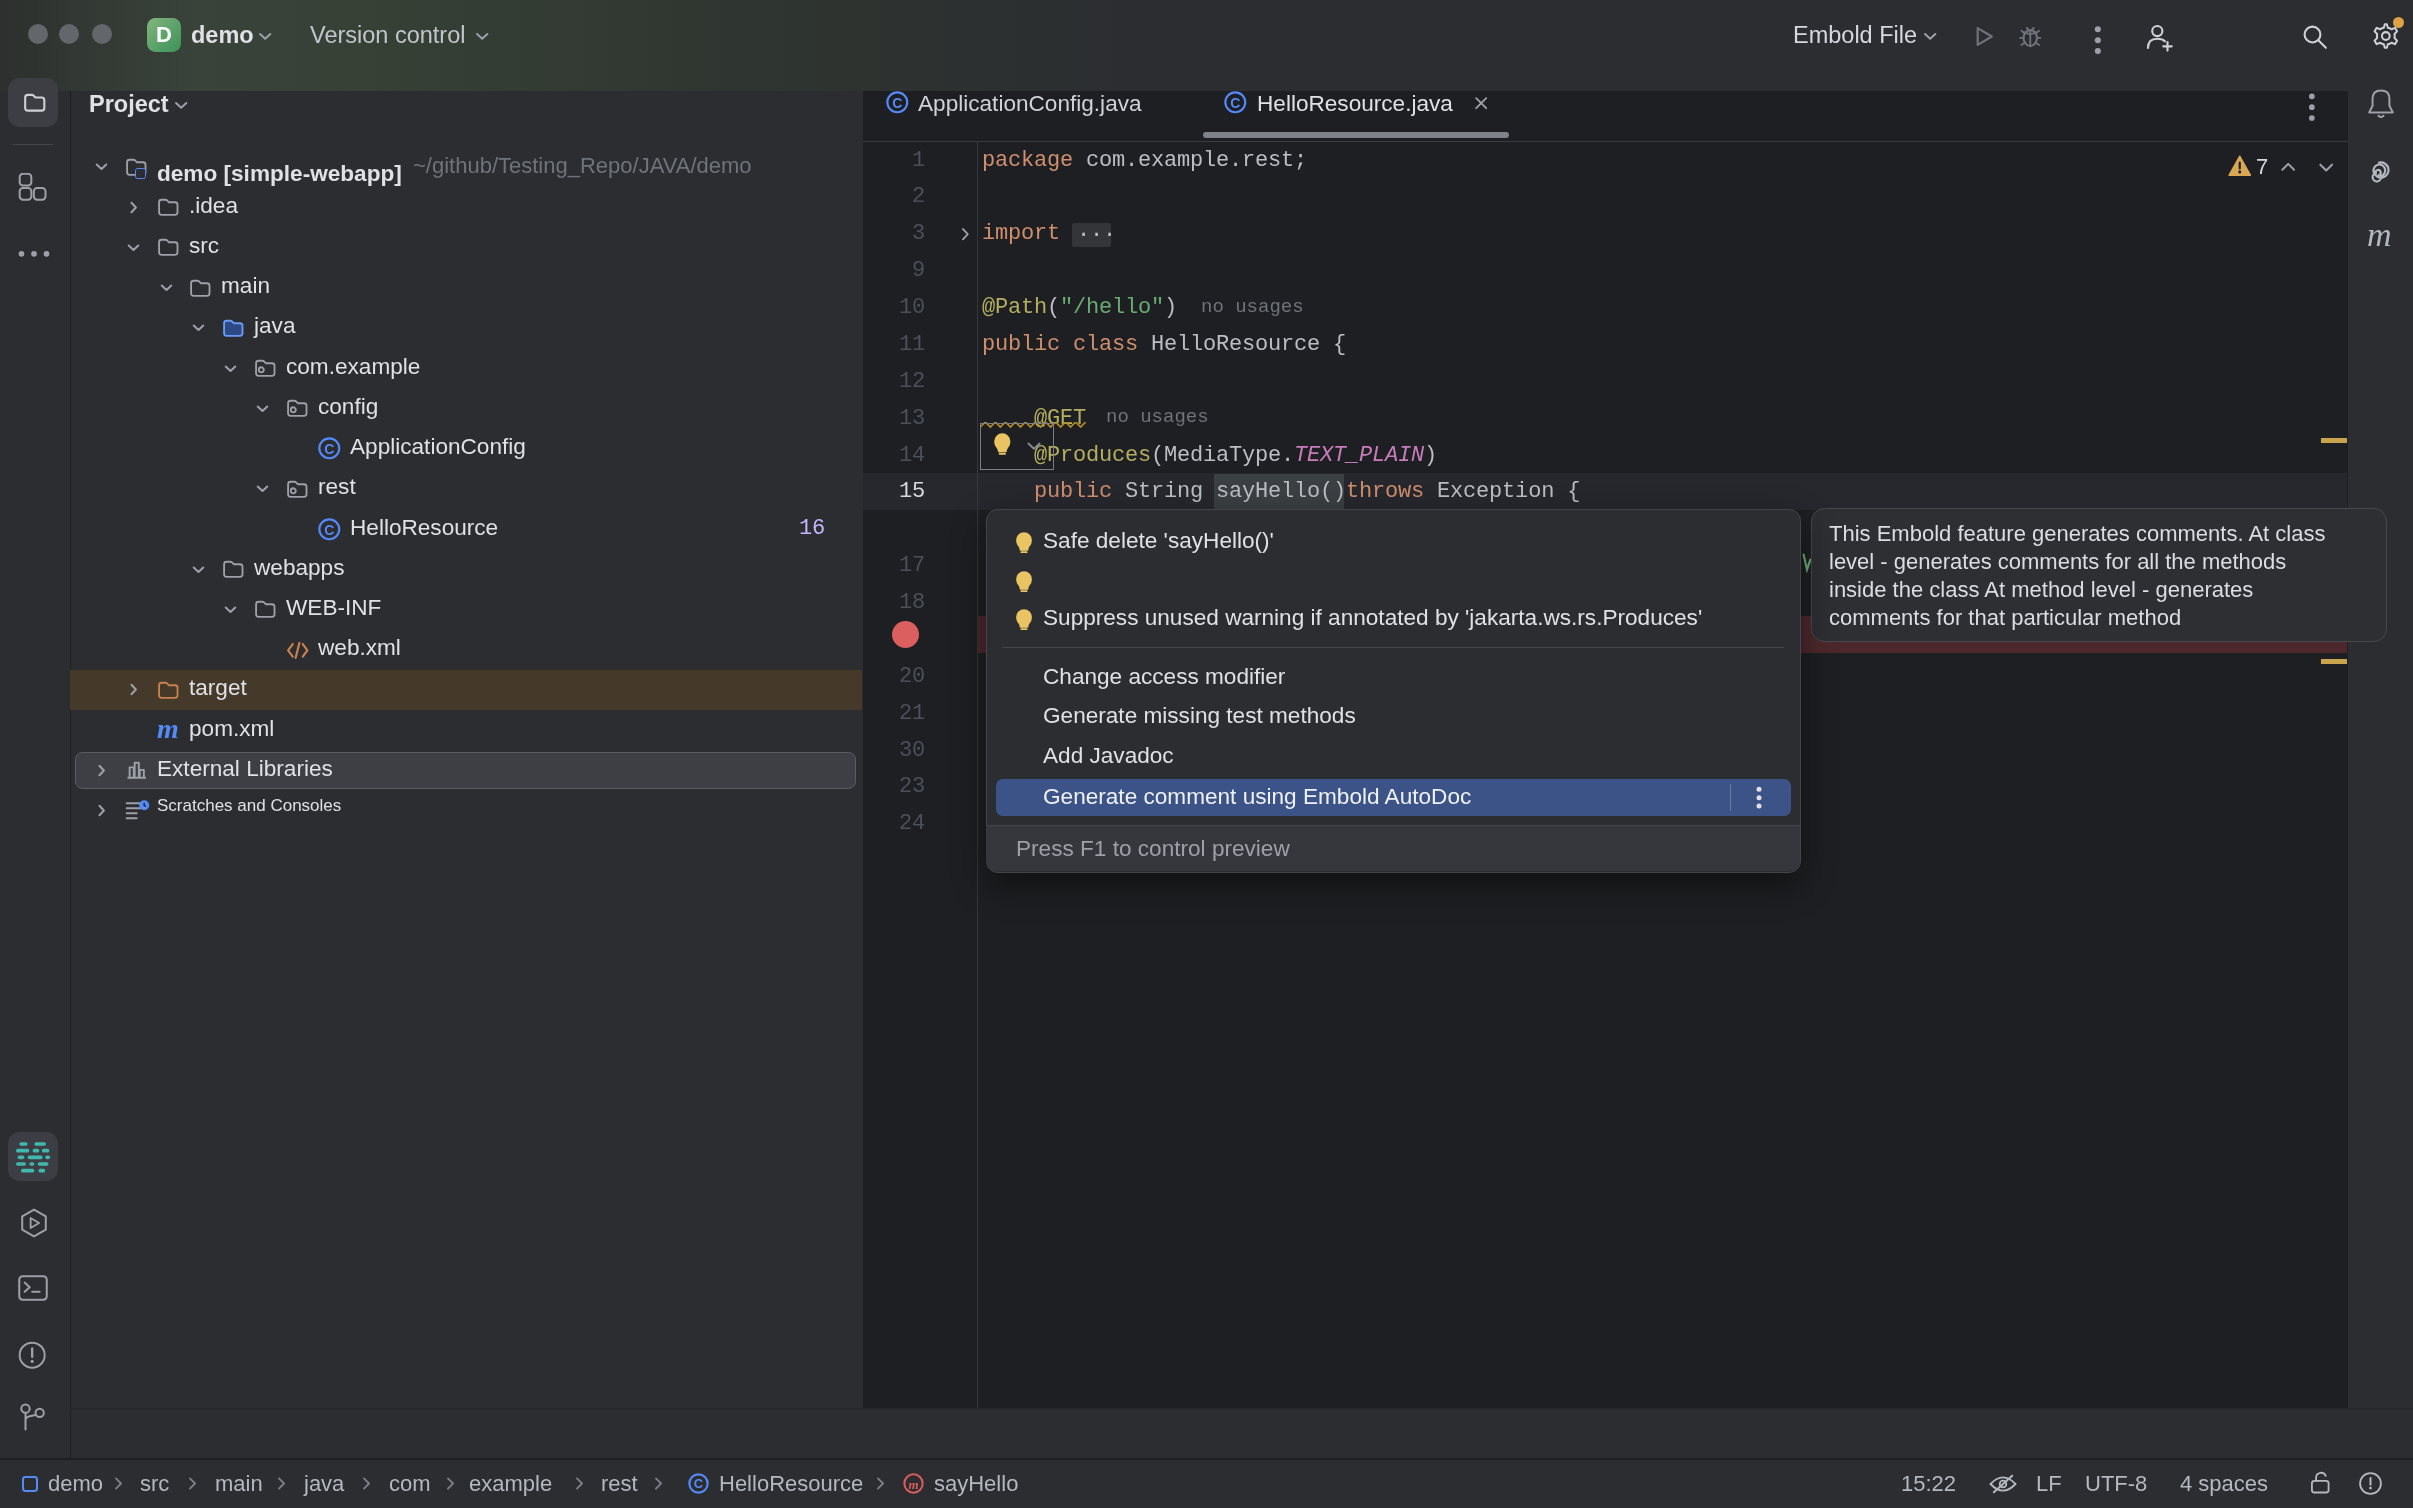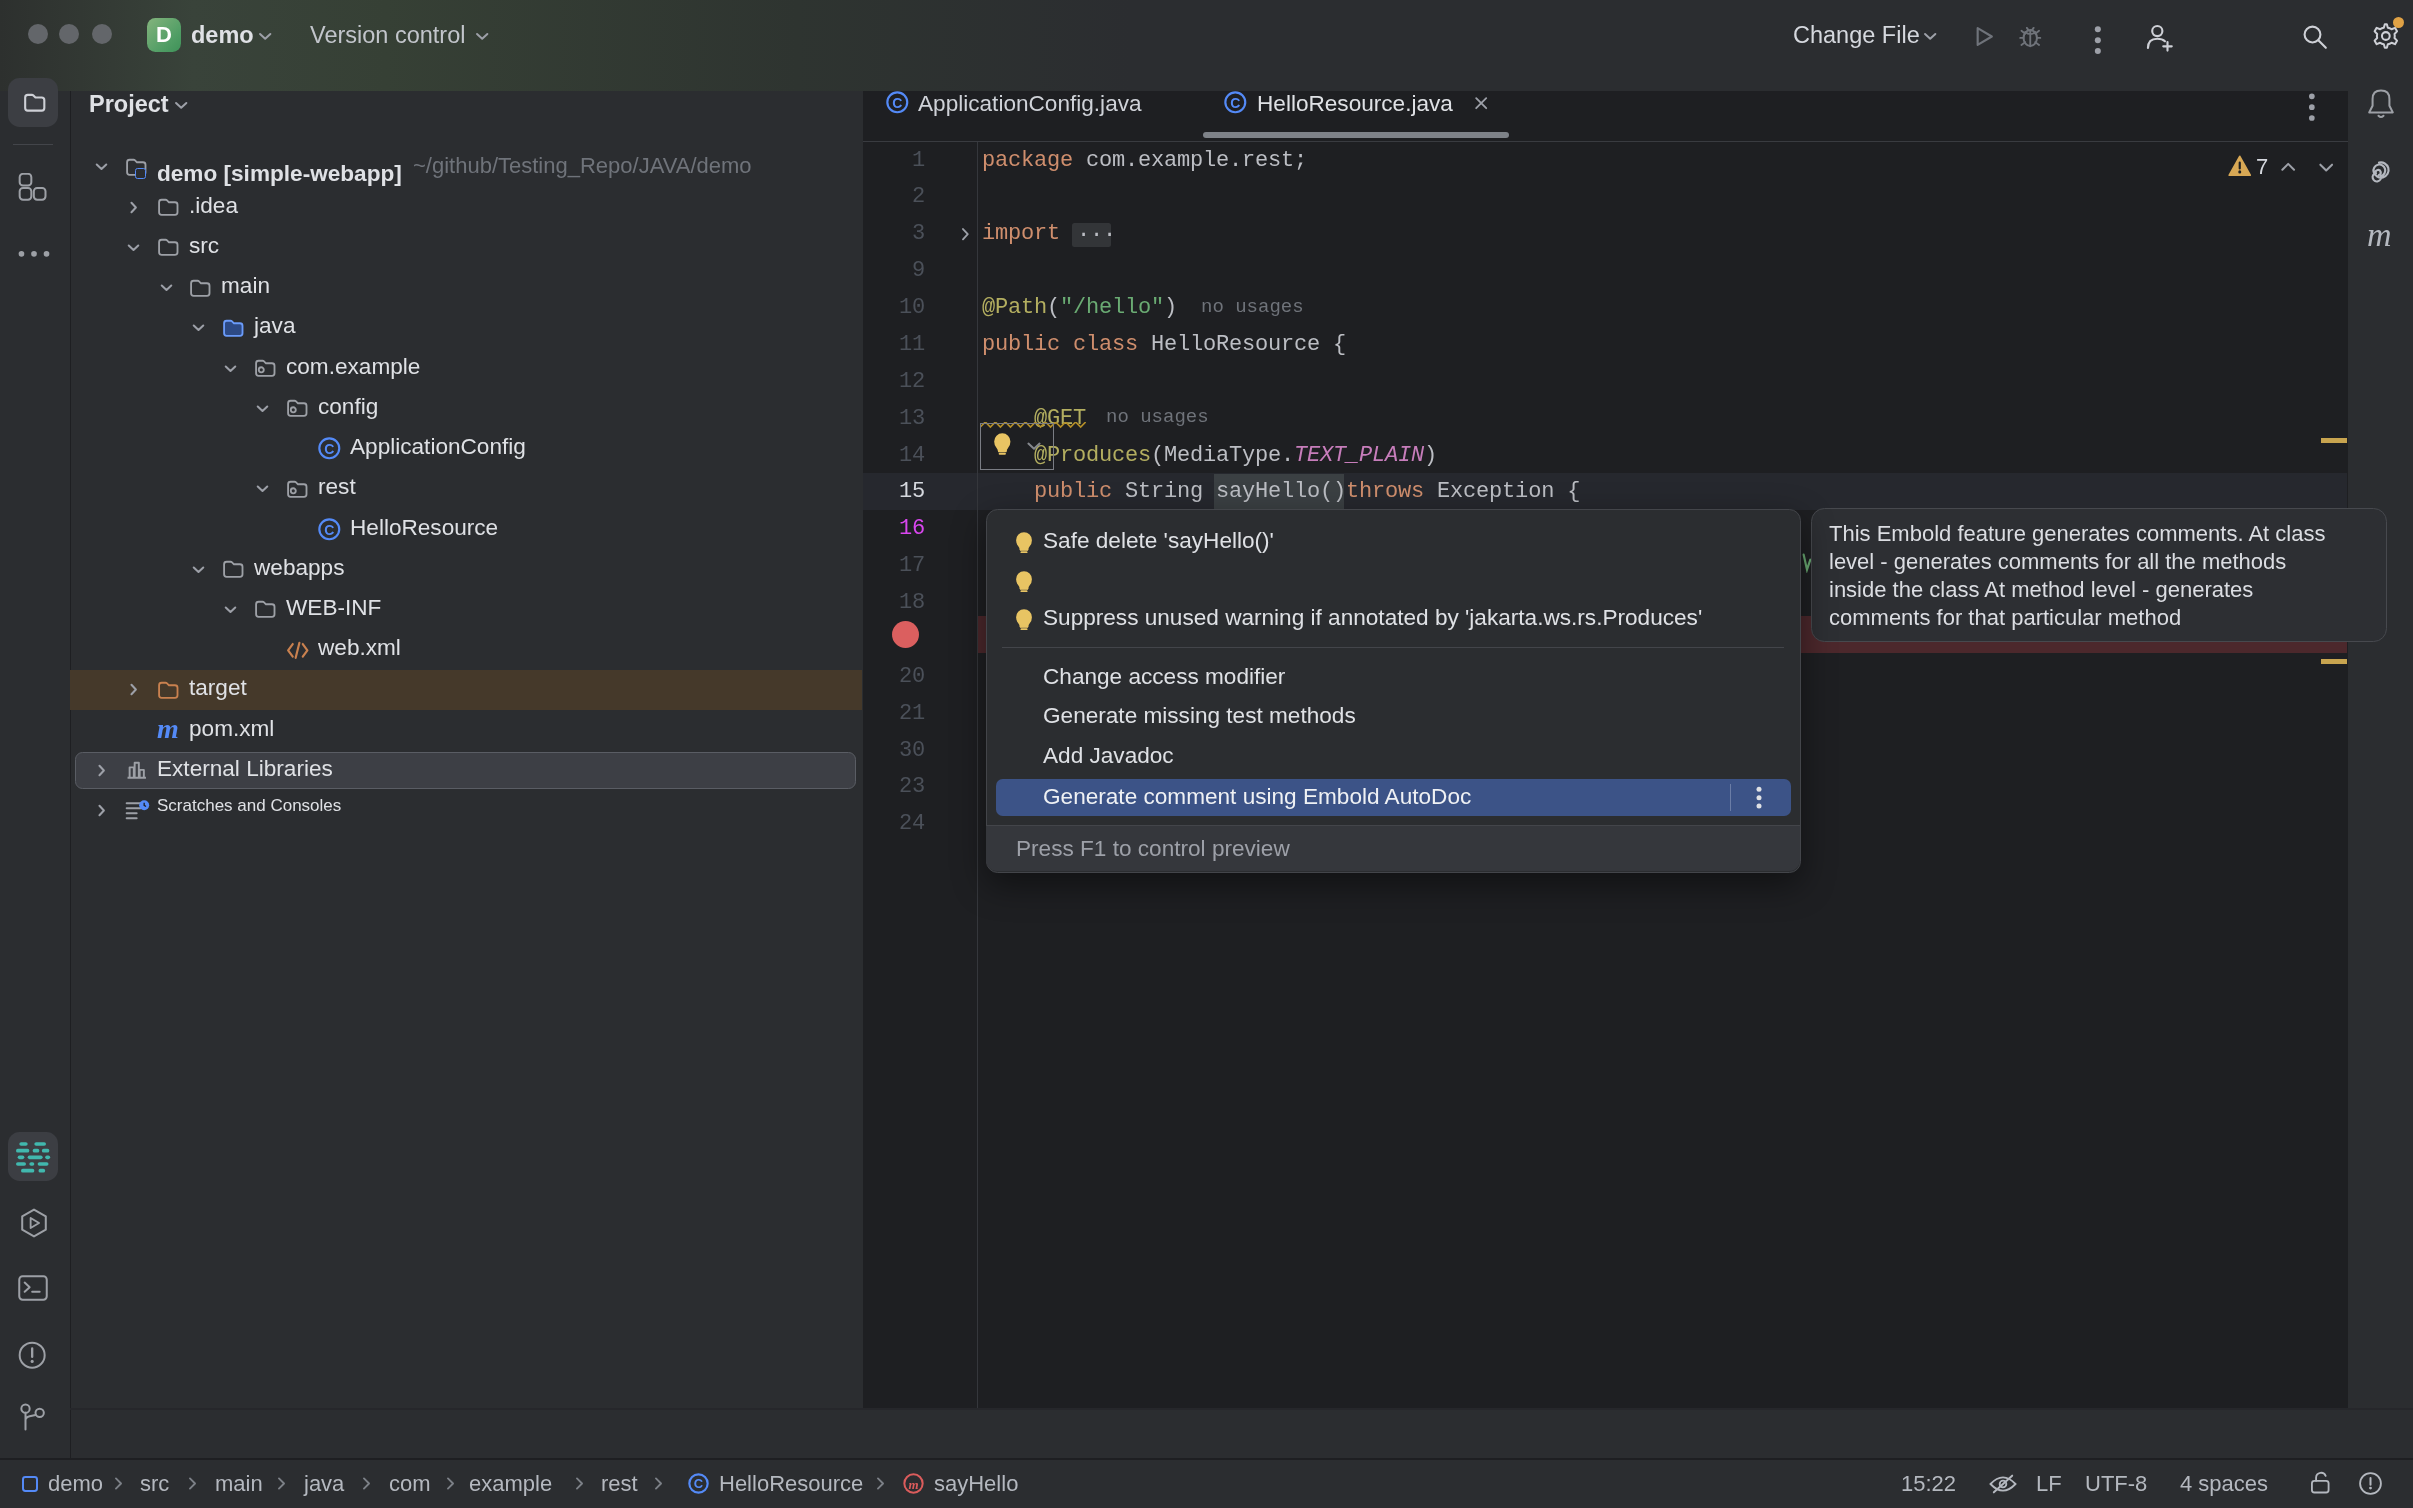--- a/index.html
+++ b/index.html
@@ -13,21 +13,21 @@
 <div class="abs" style="left:92px;top:23.5px;width:20px;height:20px;border-radius:50%;background:#63666a"></div>
 <div class="abs" style="left:147px;top:18.4px;width:34px;height:34px;border-radius:8.4px;background:linear-gradient(135deg,#84b47d 0%,#4f9d64 70%,#3f9259 100%);color:#fff;font-size:22px;font-weight:bold;text-align:center;line-height:34px">D</div>
 <div class="r" style="left:191px;top:22px;font-size:23.5px;color:#dfe1e5;font-weight:600">demo</div>
 <svg style="position:absolute;left:256px;top:27px;" width="18.4" height="18.4" viewBox="0 0 22 22" fill="none">
         <polyline points="4.84,8.36 11.0,14.08 17.16,8.36" stroke="#9da0a8" stroke-width="2.4" stroke-linecap="round" stroke-linejoin="round"></polyline>
       </svg>
 <div class="r" style="left:310px;top:22px;font-size:23.5px;color:#c2c5cb">Version control</div>
 <svg style="position:absolute;left:473px;top:27px;" width="18.4" height="18.4" viewBox="0 0 22 22" fill="none">
         <polyline points="4.84,8.36 11.0,14.08 17.16,8.36" stroke="#9da0a8" stroke-width="2.4" stroke-linecap="round" stroke-linejoin="round"></polyline>
       </svg>
-<div class="r" style="left:1793px;top:22px;font-size:23.5px;color:#d5d8de">Change File</div>
+<div class="r" style="left:1793px;top:22px;font-size:23.5px;color:#d5d8de">Embold File</div>
 <svg style="position:absolute;left:1921px;top:27px;" width="18.4" height="18.4" viewBox="0 0 22 22" fill="none">
         <polyline points="4.84,8.36 11.0,14.08 17.16,8.36" stroke="#9da0a8" stroke-width="2.4" stroke-linecap="round" stroke-linejoin="round"></polyline>
       </svg>
 <svg style="position:absolute;left:1971px;top:23.5px;" width="25" height="25" viewBox="0 0 30 30" fill="none">
         <path d="M8 5 L25 15 L8 25 Z" stroke="#6f737a" stroke-width="2.6" stroke-linejoin="round"></path>
       </svg>
 <svg style="position:absolute;left:2016px;top:22px;" width="28.5" height="28.5" viewBox="0 0 34 34" fill="none">
         <ellipse cx="17" cy="19" rx="8" ry="9.5" stroke="#6f737a" stroke-width="2.4"></ellipse>
         <path d="M11 12 q6 5 12 0 M17 10 v19 M5 19 h4 M25 19 h4 M6.5 10.5 l4.5 3.5 M27.5 10.5 L23 14 M6.5 27.5 L11 24 M27.5 27.5 L23 24 M13 7 l2 3 M21 7 l-2 3" stroke="#6f737a" stroke-width="2.2" stroke-linecap="round"></path>
       </svg>
@@ -251,21 +251,21 @@
 <div class="code r" style="left:799px;top:142px;width:126px;text-align:right;color:#4b5059">1</div>
 <div class="code r" style="left:799px;top:178px;width:126px;text-align:right;color:#4b5059">2</div>
 <div class="code r" style="left:799px;top:215px;width:126px;text-align:right;color:#4b5059">3</div>
 <div class="code r" style="left:799px;top:252px;width:126px;text-align:right;color:#4b5059">9</div>
 <div class="code r" style="left:799px;top:289px;width:126px;text-align:right;color:#4b5059">10</div>
 <div class="code r" style="left:799px;top:326px;width:126px;text-align:right;color:#4b5059">11</div>
 <div class="code r" style="left:799px;top:363px;width:126px;text-align:right;color:#4b5059">12</div>
 <div class="code r" style="left:799px;top:400px;width:126px;text-align:right;color:#4b5059">13</div>
 <div class="code r" style="left:799px;top:437px;width:126px;text-align:right;color:#4b5059">14</div>
 <div class="code r" style="left:799px;top:473px;width:126px;text-align:right;color:#d5d8de">15</div>
-<div class="code r" style="left:799px;top:510px;width:126px;text-align:right;color:#d946ef">16</div>
+<div class="code r" style="left:799px;top:510px;width:126px;color:#c4b5fd">16</div>
 <div class="code r" style="left:799px;top:547px;width:126px;text-align:right;color:#4b5059">17</div>
 <div class="code r" style="left:799px;top:584px;width:126px;text-align:right;color:#4b5059">18</div>
 <div class="abs" style="left:892px;top:621px;width:27px;height:27px;border-radius:50%;background:#db5f5f"></div>
 <div class="code r" style="left:799px;top:658px;width:126px;text-align:right;color:#4b5059">20</div>
 <div class="code r" style="left:799px;top:695px;width:126px;text-align:right;color:#4b5059">21</div>
 <div class="code r" style="left:799px;top:732px;width:126px;text-align:right;color:#4b5059">30</div>
 <div class="code r" style="left:799px;top:768px;width:126px;text-align:right;color:#4b5059">23</div>
 <div class="code r" style="left:799px;top:805px;width:126px;text-align:right;color:#4b5059">24</div>
 <svg style="position:absolute;left:956px;top:225px;" width="18.4" height="18.4" viewBox="0 0 22 22" fill="none">
       <polyline points="8.36,4.84 14.08,11.0 8.36,17.16" stroke="#9da0a8" stroke-width="2.2" stroke-linecap="round" stroke-linejoin="round"></polyline>

